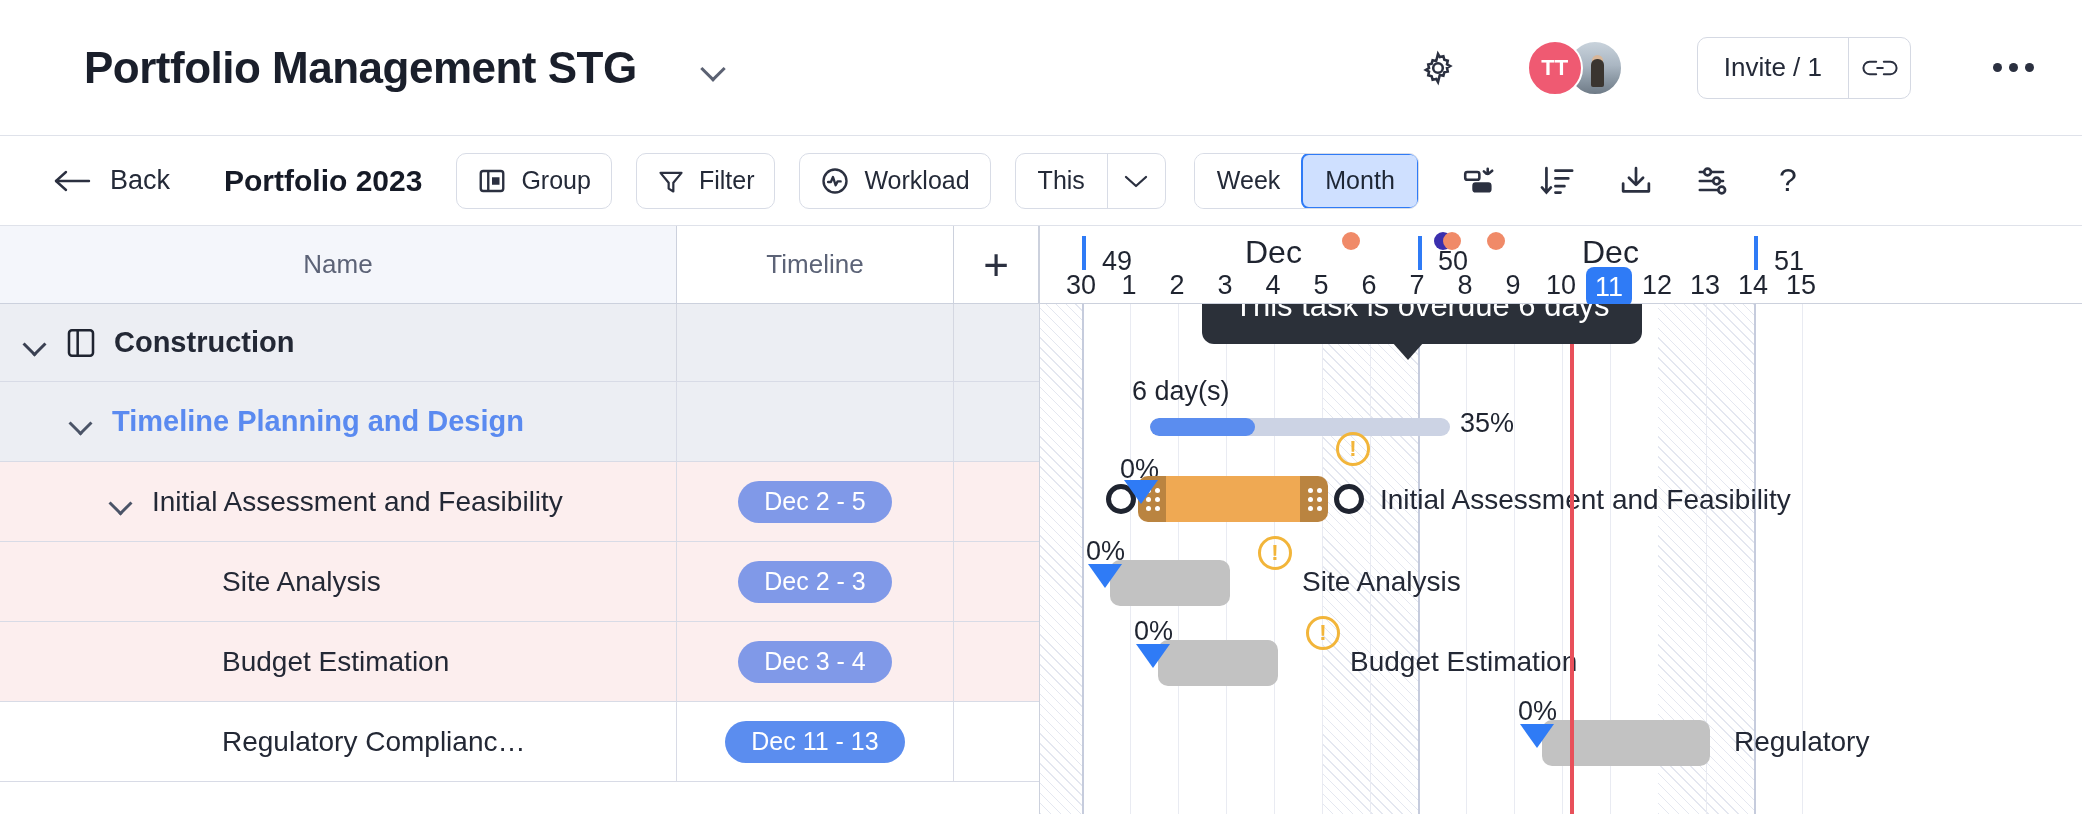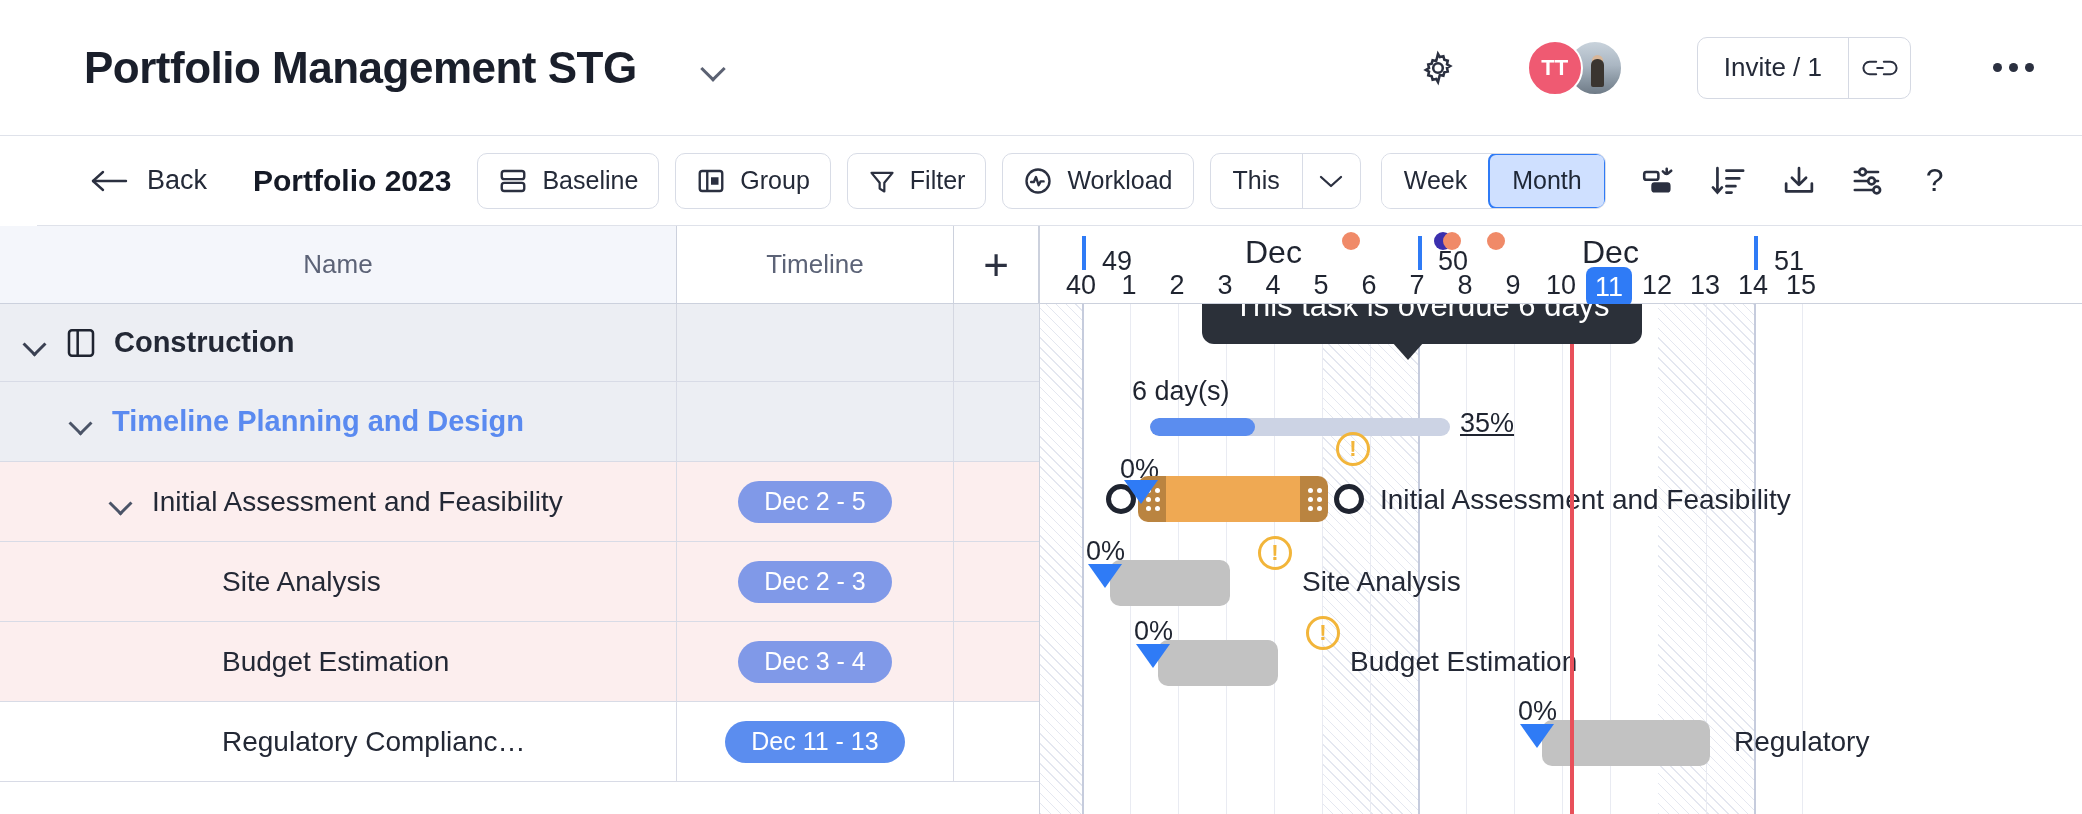--- a/index.html
+++ b/index.html
@@ -75,22 +75,22 @@
   }
   .dots-btn {
     margin-left: 36px; display:flex; align-items:center; gap: 7px; cursor: pointer;
     padding: 6px;
   }
   .dots-btn i { width: 9px; height: 9px; border-radius: 50%; background: #2b3040; display:block; }
 
   
   .toolbar {
     height: 90px; display: flex; align-items: center;
-    padding: 0 26px 0 40px; gap: 0;
-    border-bottom: 1px solid #dfe2ea; background: #fff; margin-left: 37px;
+    padding: 0 26px 0 40px; gap: 8px;
+    border-bottom: 1px solid #dfe2ea; background: #fff;
   }
   .back-btn { display:flex; align-items:center; gap: 18px; cursor:pointer; padding: 0 12px; }
   .back-label { font-size: 27px; color: #242a38; }
   .portfolio-name {
     font-size: 30px; font-weight: 700; color: #151a26;
     margin-left: 34px; margin-right: 26px; white-space: nowrap;
   }
   .tb-btn {
     height: 56px; display: flex; align-items: center; gap: 14px;
     padding: 0 20px; border: 1px solid #d8dce6; border-radius: 10px;
@@ -231,21 +231,21 @@
 
   .progress-track {
     position:absolute; height: 18px; border-radius: 9px; background: #ccd3e4;
     overflow: hidden;
   }
   .progress-fill { height: 100%; background: #5b8def; border-radius: 9px; }
   .progress-caption {
     position:absolute; font-size: 27px; color:#1f2430; white-space:nowrap;
   }
   .progress-pct {
-    position:absolute; font-size: 27px; color:#1f2430; white-space:nowrap;text-decoration:underline;
+    position:absolute; font-size: 27px; color:#1f2430; white-space:nowrap;
   }
 
   .taskbar {
     position:absolute; height: 46px; border-radius: 10px;
   }
   .taskbar.orange { background: #efa953; }
   .taskbar.gray { background: #c2c2c2; }
   .grip {
     position:absolute; top:0; bottom:0; width: 28px; background: rgba(0,0,0,0.22);
   }
@@ -329,27 +329,20 @@
   <div class="back-btn">
     <svg width="40" height="28" viewBox="0 0 40 28" fill="none" stroke="#2b3040" stroke-width="2.4" stroke-linecap="round" stroke-linejoin="round">
       <path d="M37 14H4"></path>
         <path d="M14 5L4 14l10 9"></path>
     </svg>
     <span class="back-label">Back</span>
   </div>
 
   <div class="portfolio-name">Portfolio 2023</div>
 
-  <div class="tb-btn">
-    <svg width="30" height="30" viewBox="0 0 24 24" fill="none" stroke="#2b3040" stroke-width="1.9">
-      <rect x="3" y="4" width="18" height="6.5" rx="2"></rect>
-      <rect x="3" y="13.5" width="18" height="6.5" rx="2"></rect>
-    </svg>
-    <span>Baseline</span>
-  </div>
 
   <div class="tb-btn">
     <svg width="30" height="30" viewBox="0 0 24 24" fill="none" stroke="#2b3040" stroke-width="1.9">
       <rect x="3" y="4" width="18" height="16" rx="2"></rect>
       <path d="M9 4v16"></path>
       <rect x="12" y="9" width="6" height="6" fill="#2b3040" stroke="none"></rect>
     </svg>
     <span>Group</span>
   </div>
 
@@ -503,21 +496,21 @@
 
         <div class="wk-tick" style="left:378px;"></div>
         <div class="wk-label" style="left:398px;">50</div>
         <div class="mon-label" style="left:542px;">Dec</div>
 
         <div class="wk-tick" style="left:714px;"></div>
         <div class="wk-label" style="left:734px;">51</div>
       </div>
 
       <div class="days-row">
-        <div class="day" style="left:4px;">40</div>
+        <div class="day" style="left:4px;">30</div>
         <div class="day" style="left:52px;">1</div>
         <div class="day" style="left:100px;">2</div>
         <div class="day" style="left:148px;">3</div>
         <div class="day" style="left:196px;">4</div>
         <div class="day" style="left:244px;">5</div>
         <div class="day" style="left:292px;">6</div>
         <div class="day" style="left:340px;">7</div>
         <div class="day" style="left:388px;">8</div>
         <div class="day" style="left:436px;">9</div>
         <div class="day" style="left:484px;">10</div>

